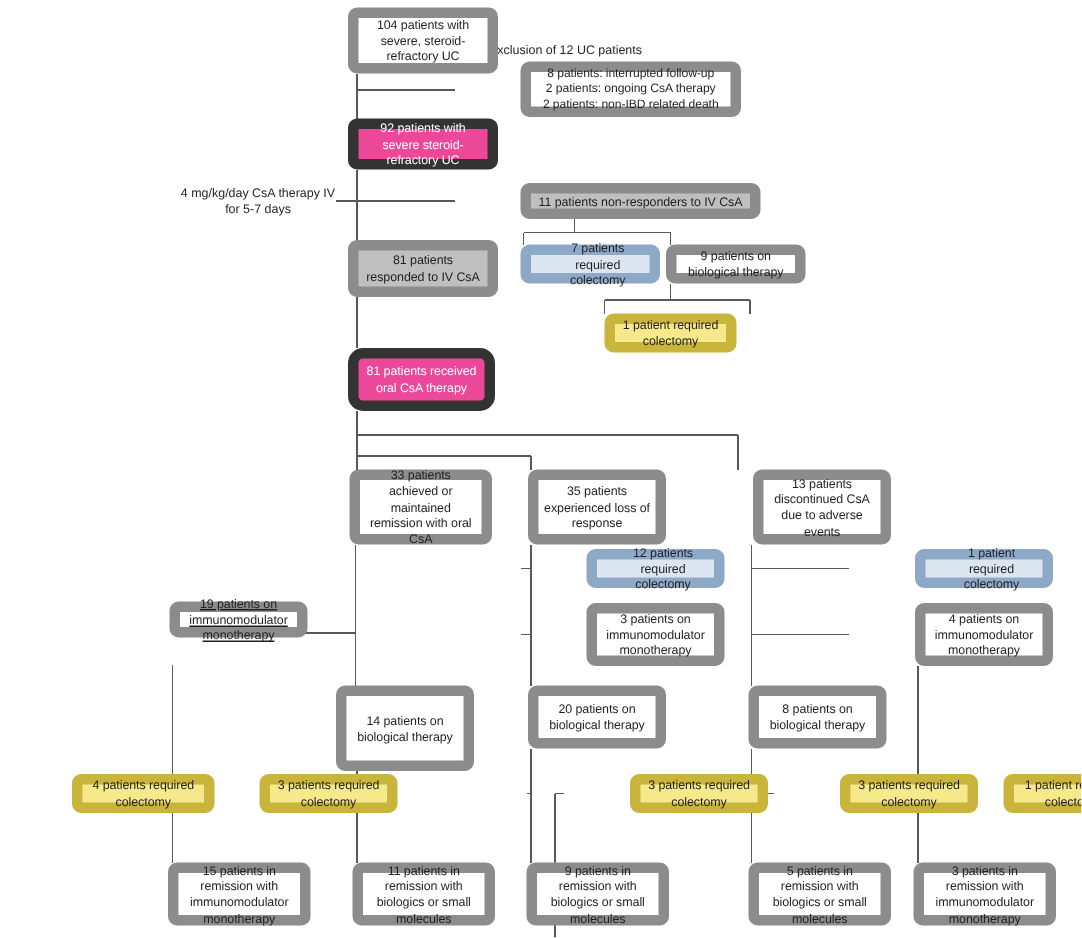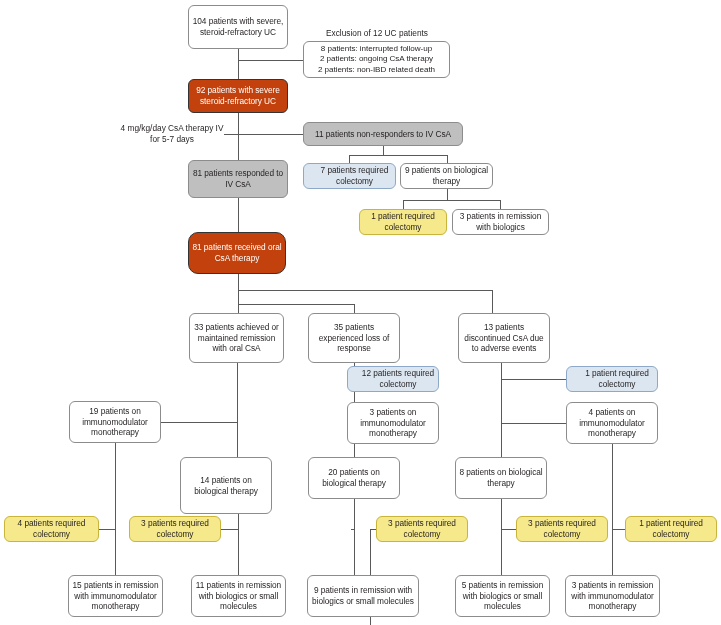--- a/index.html
+++ b/index.html
@@ -2,35 +2,36 @@
 <html><head>
 <meta charset="utf-8">
 <style>
   html,body{margin:0;padding:0;background:#ffffff;}
   body{font-family:"Liberation Sans","DejaVu Sans",sans-serif;color:#231f20;}
   #canvas{position:relative;width:721px;height:625px;overflow:hidden;background:#fff;}
   svg#edges{position:absolute;left:0;top:0;width:721px;height:625px;pointer-events:none;}
   .node{
     position:absolute;
     box-sizing:border-box;
-    border:1px solid #a21caf;
+    border:7px solid #a21caf;
     border-radius:6px;
     display:flex;
     align-items:center;
     justify-content:center;
     text-align:center;
     font-size:8.3px;
     line-height:1.28;
     padding:2px 3px;
     background:#ffffff;
     color:#231f20;
     letter-spacing:-0.05px;
+    margin-left:44px;
   }
   .node.white{background:#ffffff;border-color:#8c8c8c;}
-  .node.dark{background:#c2410c;border-color:#333333;color:#ffffff;}
+  .node.dark{background:#ec4899;border-color:#333333;color:#ffffff;}
   .node.gray{background:#bfbfbf;border-color:#8c8c8c;color:#231f20;}
   .node.blue{background:#dce6f1;border-color:#8ea9c8;color:#231f20;padding-left:13px;}
   .node.yellow{background:#f6e98b;border-color:#c9b43c;color:#231f20;}
   .freetext{
     position:absolute;
     font-size:8.3px;
     line-height:1.3;
     text-align:center;
     color:#231f20;
     background:transparent;
@@ -115,39 +116,38 @@
   <div class="node gray" style="left:303px;top:122px;width:160px;height:24px;">11 patients non-responders to IV CsA</div>
 
   <div class="node gray" style="left:188px;top:160px;width:100px;height:38px;">81 patients responded to IV CsA</div>
 
   <div class="node blue" style="left:303px;top:163px;width:93px;height:26px;">7 patients required colectomy</div>
 
   <div class="node white" style="left:400px;top:163px;width:93px;height:26px;">9 patients on biological therapy</div>
 
   <div class="node yellow" style="left:359px;top:209px;width:88px;height:26px;">1 patient required colectomy</div>
 
-  <div class="node white" style="left:452px;top:209px;width:97px;height:26px;">3 patients in remission with biologics</div>
 
   <div class="node dark" style="left:188px;top:232px;width:98px;height:42px;border-radius:10px;">81 patients received oral CsA therapy</div>
 
   <div class="node white" style="left:189px;top:313px;width:95px;height:50px;">33 patients achieved or maintained remission with oral CsA</div>
 
   <div class="node white" style="left:308px;top:313px;width:92px;height:50px;">35 patients experienced loss of response</div>
 
   <div class="node white" style="left:458px;top:313px;width:92px;height:50px;">13 patients discontinued CsA due to adverse events</div>
 
   <div class="node blue" style="left:347px;top:366px;width:92px;height:26px;">12 patients required colectomy</div>
 
   <div class="node blue" style="left:566px;top:366px;width:92px;height:26px;">1 patient required colectomy</div>
 
   <div class="node white" style="left:347px;top:402px;width:92px;height:42px;">3 patients on immunomodulator monotherapy</div>
 
   <div class="node white" style="left:566px;top:402px;width:92px;height:42px;">4 patients on immunomodulator monotherapy</div>
 
-  <div class="node white" style="left:69px;top:401px;width:92px;height:42px;">19 patients on immunomodulator monotherapy</div>
+  <div class="node white" style="left:69px;top:401px;width:92px;height:24px;text-decoration:underline;">19 patients on immunomodulator monotherapy</div>
 
   <div class="node white" style="left:180px;top:457px;width:92px;height:57px;">14 patients on biological therapy</div>
 
   <div class="node white" style="left:308px;top:457px;width:92px;height:42px;">20 patients on biological therapy</div>
 
   <div class="node white" style="left:455px;top:457px;width:92px;height:42px;">8 patients on biological therapy</div>
 
   <div class="node yellow" style="left:4px;top:516px;width:95px;height:26px;">4 patients required colectomy</div>
 
   <div class="node yellow" style="left:129px;top:516px;width:92px;height:26px;">3 patients required colectomy</div>
@@ -156,19 +156,19 @@
   <div class="node yellow" style="left:376px;top:516px;width:92px;height:26px;">3 patients required colectomy</div>
 
   <div class="node yellow" style="left:516px;top:516px;width:92px;height:26px;">3 patients required colectomy</div>
 
   <div class="node yellow" style="left:625px;top:516px;width:92px;height:26px;">1 patient required colectomy</div>
 
   <div class="node white" style="left:68px;top:575px;width:95px;height:42px;">15 patients in remission with immunomodulator monotherapy</div>
 
   <div class="node white" style="left:191px;top:575px;width:95px;height:42px;">11 patients in remission with biologics or small molecules</div>
 
-  <div class="node white" style="left:307px;top:575px;width:112px;height:42px;">9 patients in remission with biologics or small molecules</div>
+  <div class="node white" style="left:307px;top:575px;width:95px;height:42px;">9 patients in remission with biologics or small molecules</div>
 
   <div class="node white" style="left:455px;top:575px;width:95px;height:42px;">5 patients in remission with biologics or small molecules</div>
 
   <div class="node white" style="left:565px;top:575px;width:95px;height:42px;">3 patients in remission with immunomodulator monotherapy</div>
 
 </div>
 
 </body></html>

